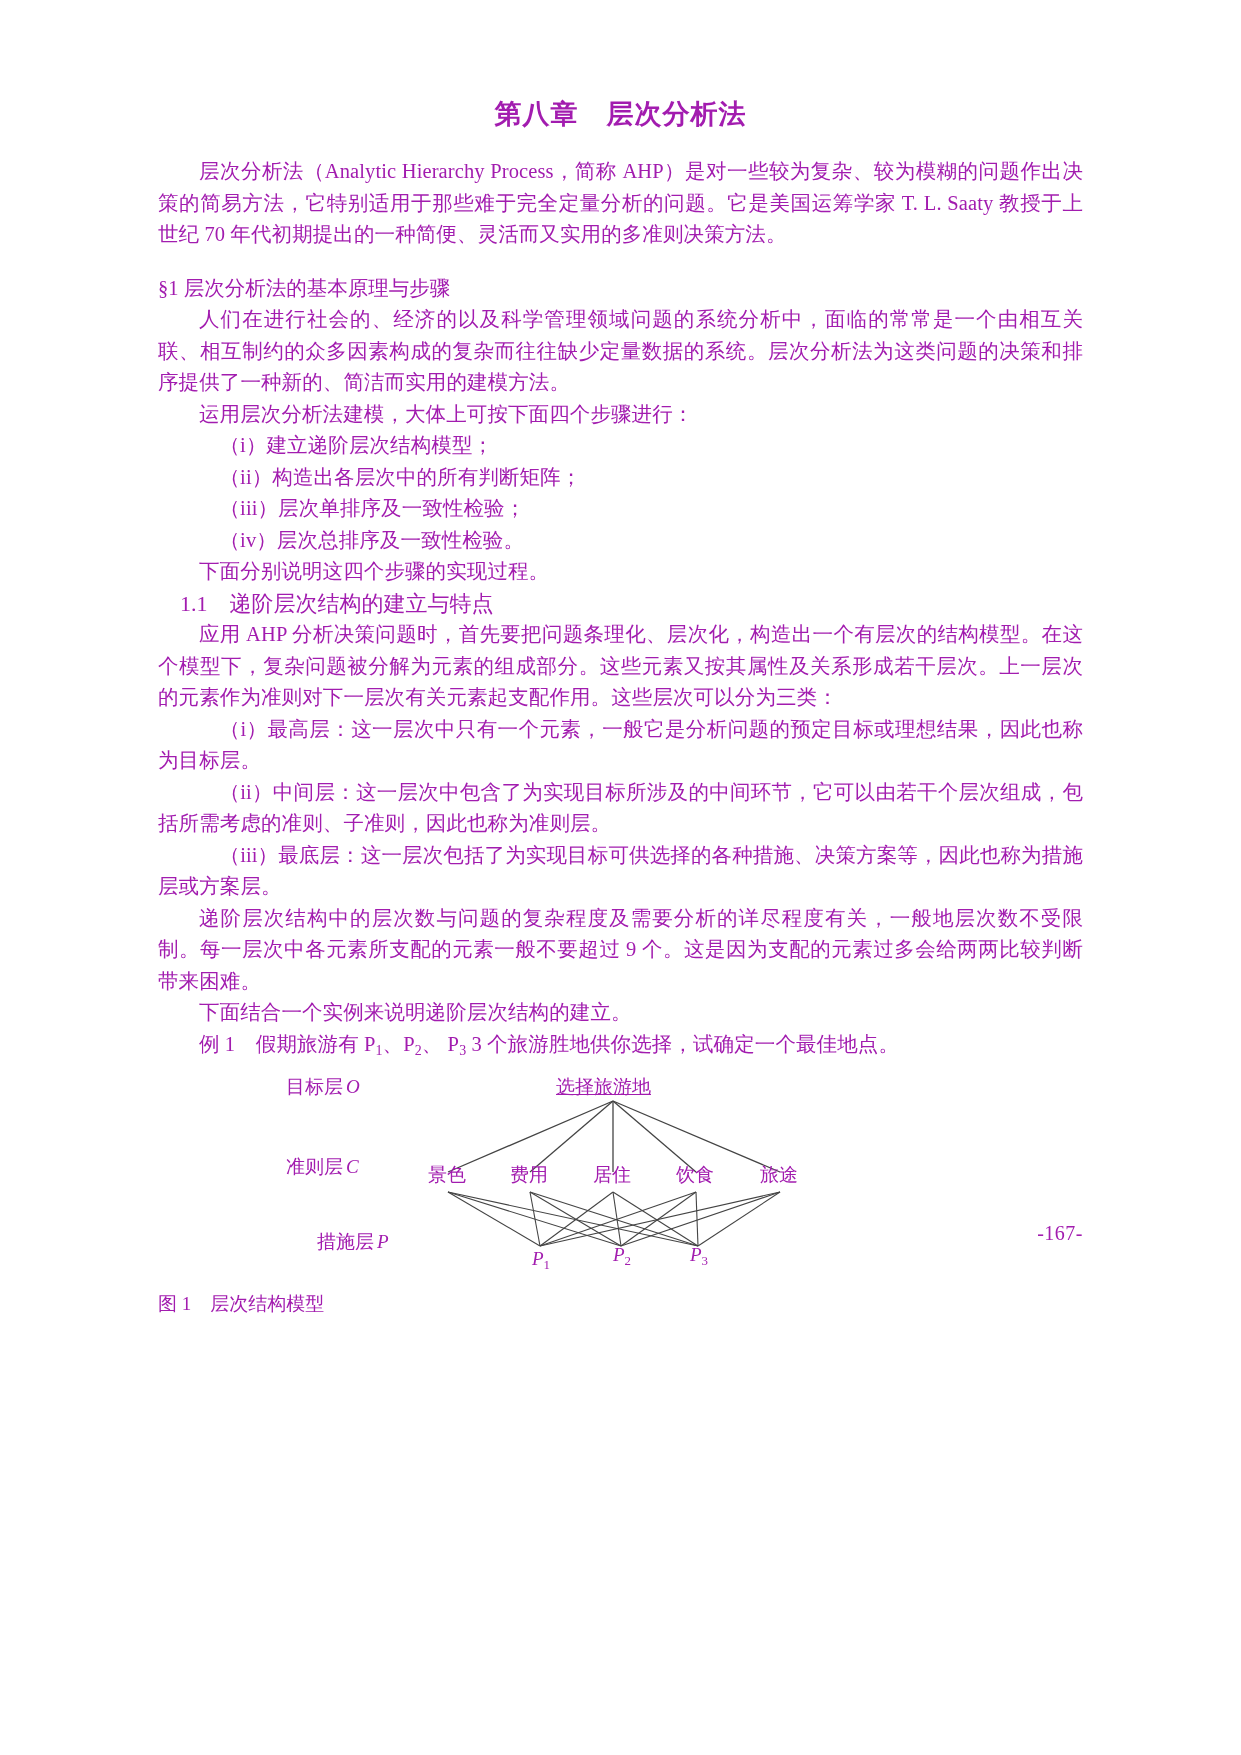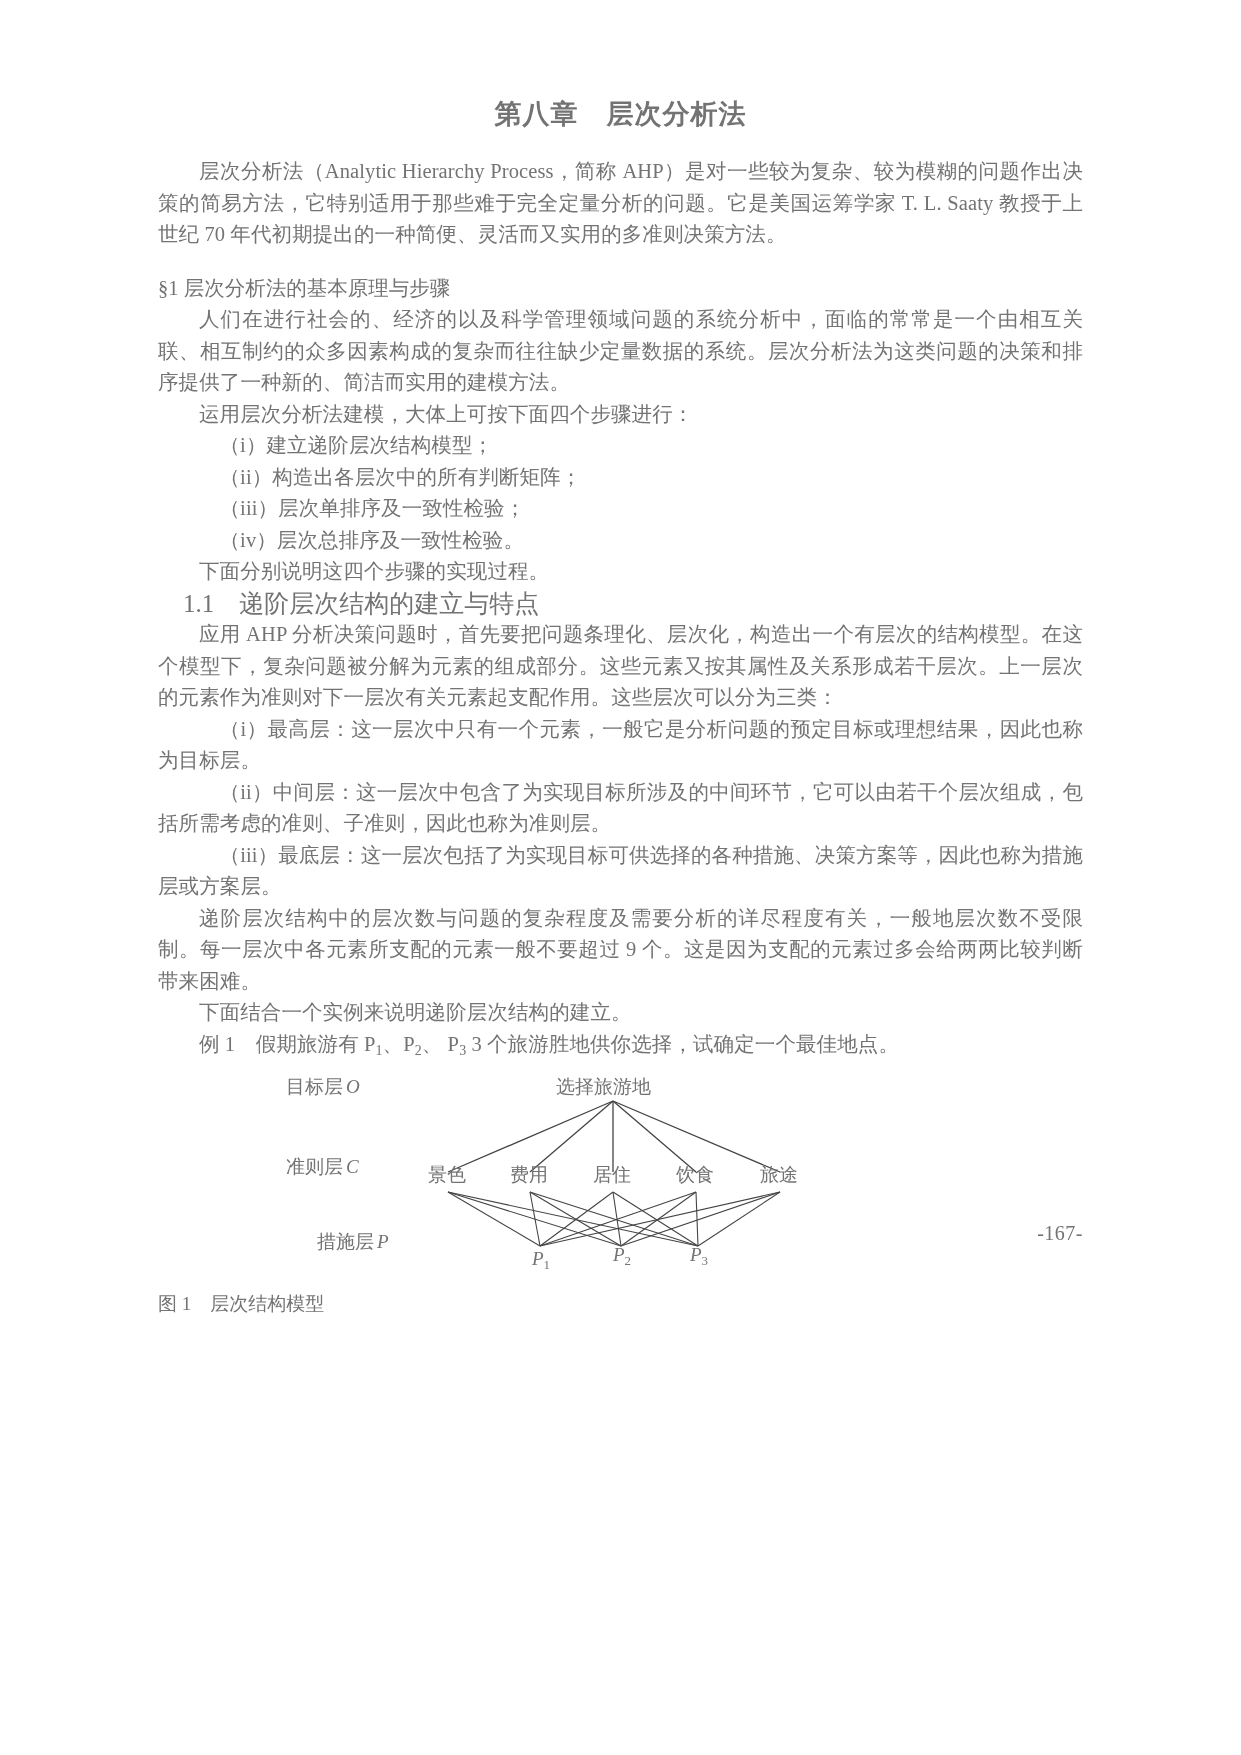--- a/index.html
+++ b/index.html
@@ -7,21 +7,21 @@
     padding: 0;
     background: #ffffff;
   }
   .page {
     position: relative;
     width: 1241px;
     height: 1755px;
     margin: 0 auto;
     background: #ffffff;
     font-family: "Liberation Serif", "DejaVu Serif", serif;
-    color: #737373;
+    color: #a21caf;
     overflow: hidden;
   }
   .content {
     position: absolute;
     left: 158px;
     top: 96px;
     width: 925px;
   }
   h1.chapter-title {
     font-size: 27px;
@@ -42,21 +42,21 @@
   p.indent2 { text-indent: 2em; }
   p.indent3 { text-indent: 3em; }
   .gap-md { height: 22px; }
   .section-head {
     font-size: 20.5px;
     line-height: 31.5px;
     margin: 0;
     text-indent: 0;
   }
   .subsection-head {
-    font-size: 25px;
+    font-size: 22px;
     line-height: 31.5px;
     margin: 0;
     text-indent: 1em;
   }
   sub { font-size: 0.68em; vertical-align: -0.28em; }
   .mathvar { font-style: italic; font-family: "Liberation Serif", "DejaVu Serif", serif; }
   .figure-wrap {
     position: relative;
     width: 925px;
     height: 215px;
@@ -161,21 +161,21 @@
       </div>
 
       <div class="fig-label" style="left:128px; top:80px;">
         <span>准则层</span><span class="lv">C</span>
       </div>
 
       <div class="fig-label" style="left:128px; top:155px;margin-left:31px;">
         <span>措施层</span><span class="lv">P</span>
       </div>
 
-      <div class="fig-label" style="left:398px; top:0px;">选择旅游地</div>
+      <div class="fig-label" style="left:398px; top:0px;text-decoration:underline;">选择旅游地</div>
 
       <div class="fig-label" style="left:270px; top:88px;">景色</div>
       <div class="fig-label" style="left:352px; top:88px;">费用</div>
       <div class="fig-label" style="left:435px; top:88px;">居住</div>
       <div class="fig-label" style="left:518px; top:88px;">饮食</div>
       <div class="fig-label" style="left:602px; top:88px;">旅途</div>
 
       <div class="fig-label" style="left:374px; top:174px;">
         <span class="mathvar">P</span><sub>1</sub>
       </div>

